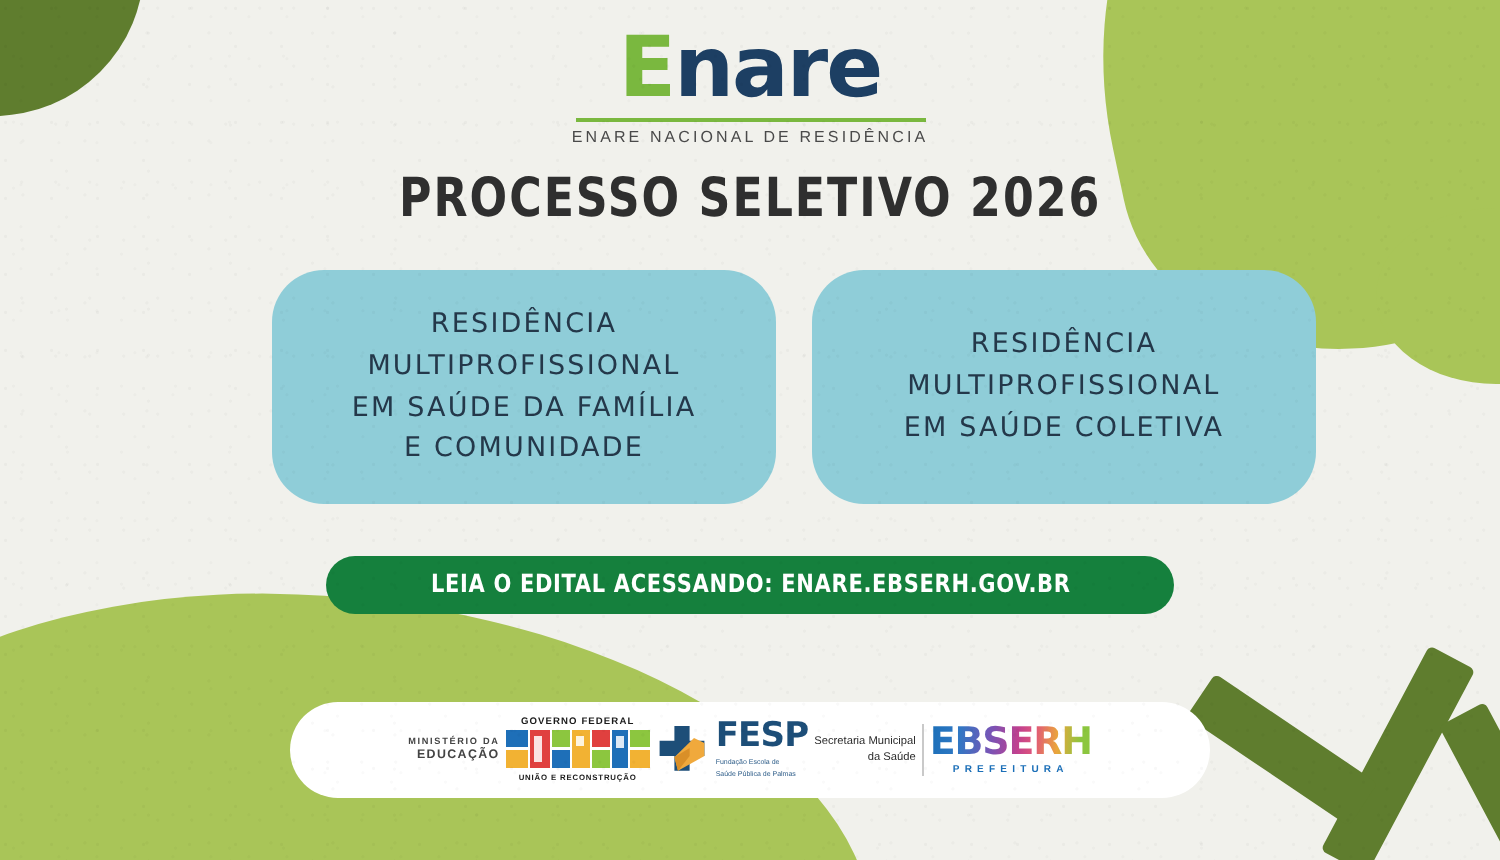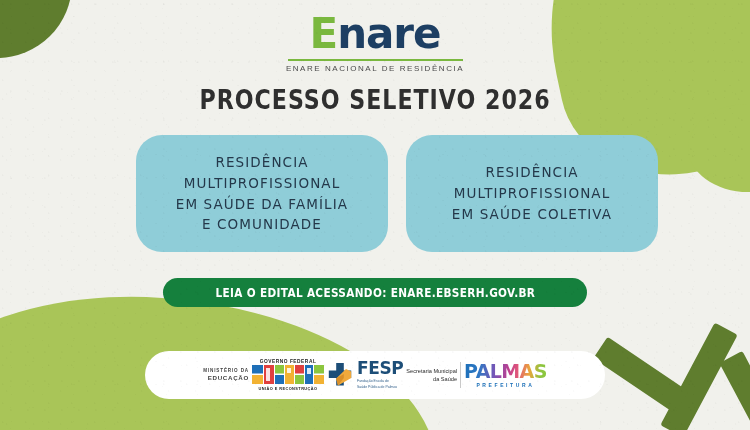--- a/index.html
+++ b/index.html
@@ -347,20 +347,20 @@
 Saúde Pública de Palmas</div>
       </div>
     </div>
 
     <div id="sec">Secretaria Municipal
 da Saúde</div>
 
     <div class="vdiv"></div>
 
     <div id="palmas">
-      <div id="palmas-word">PALMAS</div>
+      <div id="palmas-word">EBSERH</div>
       <div id="palmas-sub">PREFEITURA</div>
     </div>
 
   </div>
 
   <div id="grain"></div>
 </div>
 
 </body></html>

